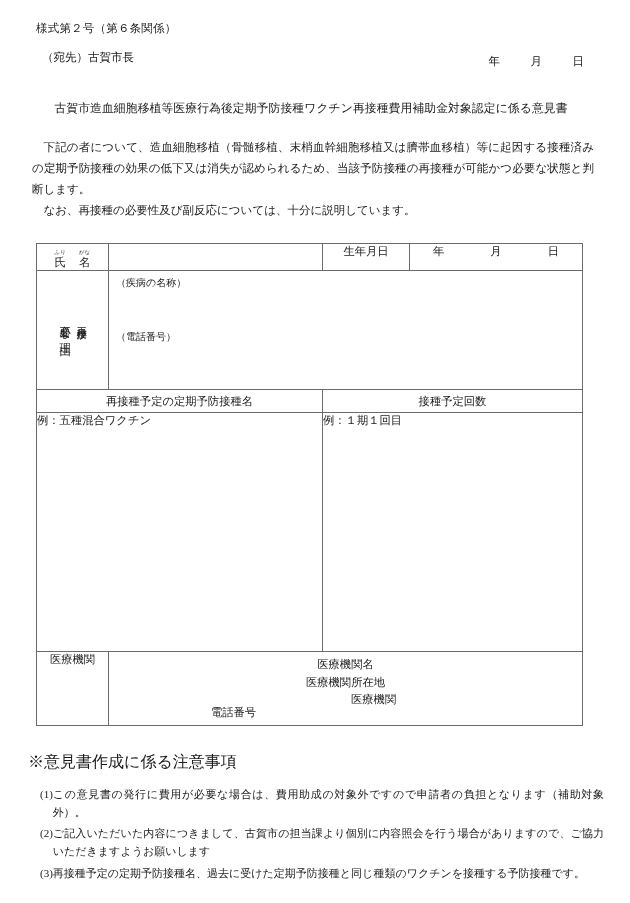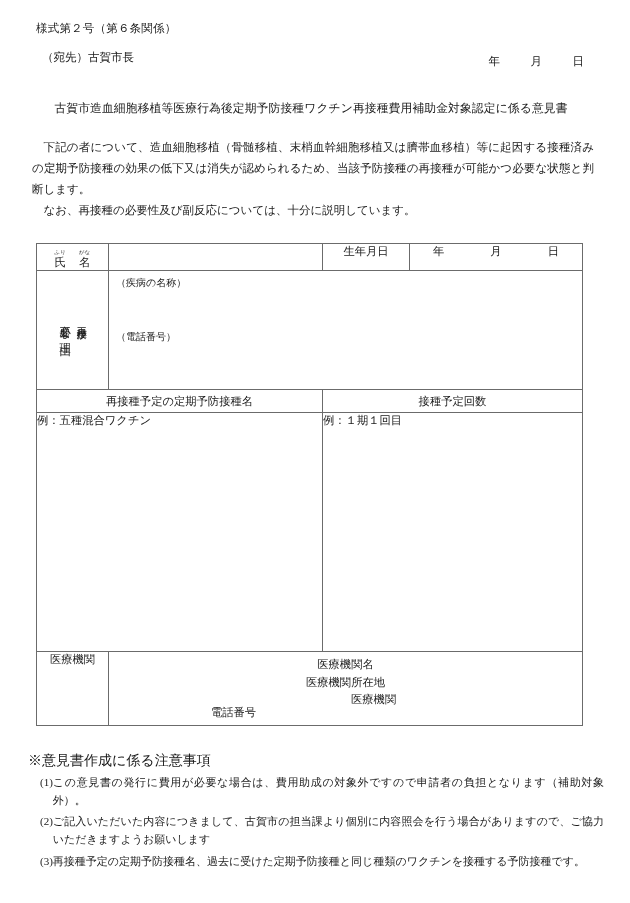--- a/index.html
+++ b/index.html
@@ -215,22 +215,22 @@
 
   
   .notes {
     position: absolute;
     left: 28px;
     top: 752px;
     width: 576px;
     font-size: 11px;
   }
   .notes-title {
-    font-size: 14px;
-    margin-bottom: 3px;
+    font-size: 16px;
+    margin-bottom: 12px;
     white-space: nowrap;
   }
   .note-item {
     display: flex;
     align-items: flex-start;
     margin-bottom: 3px;
     line-height: 1.65;
     padding-left: 12px;
   }
   .note-num {

